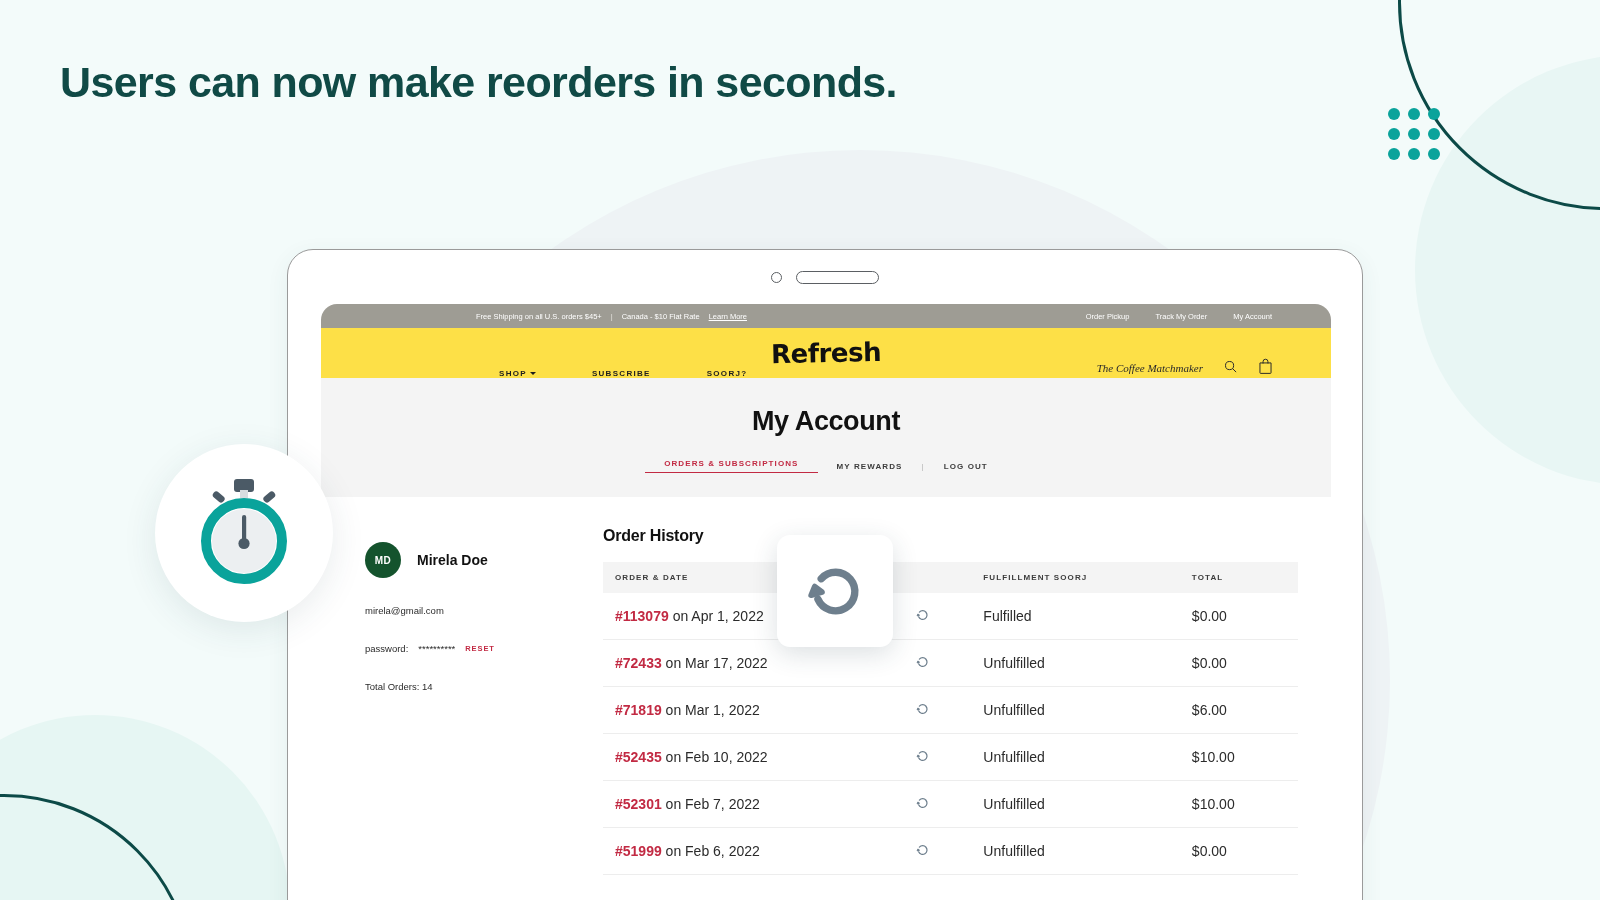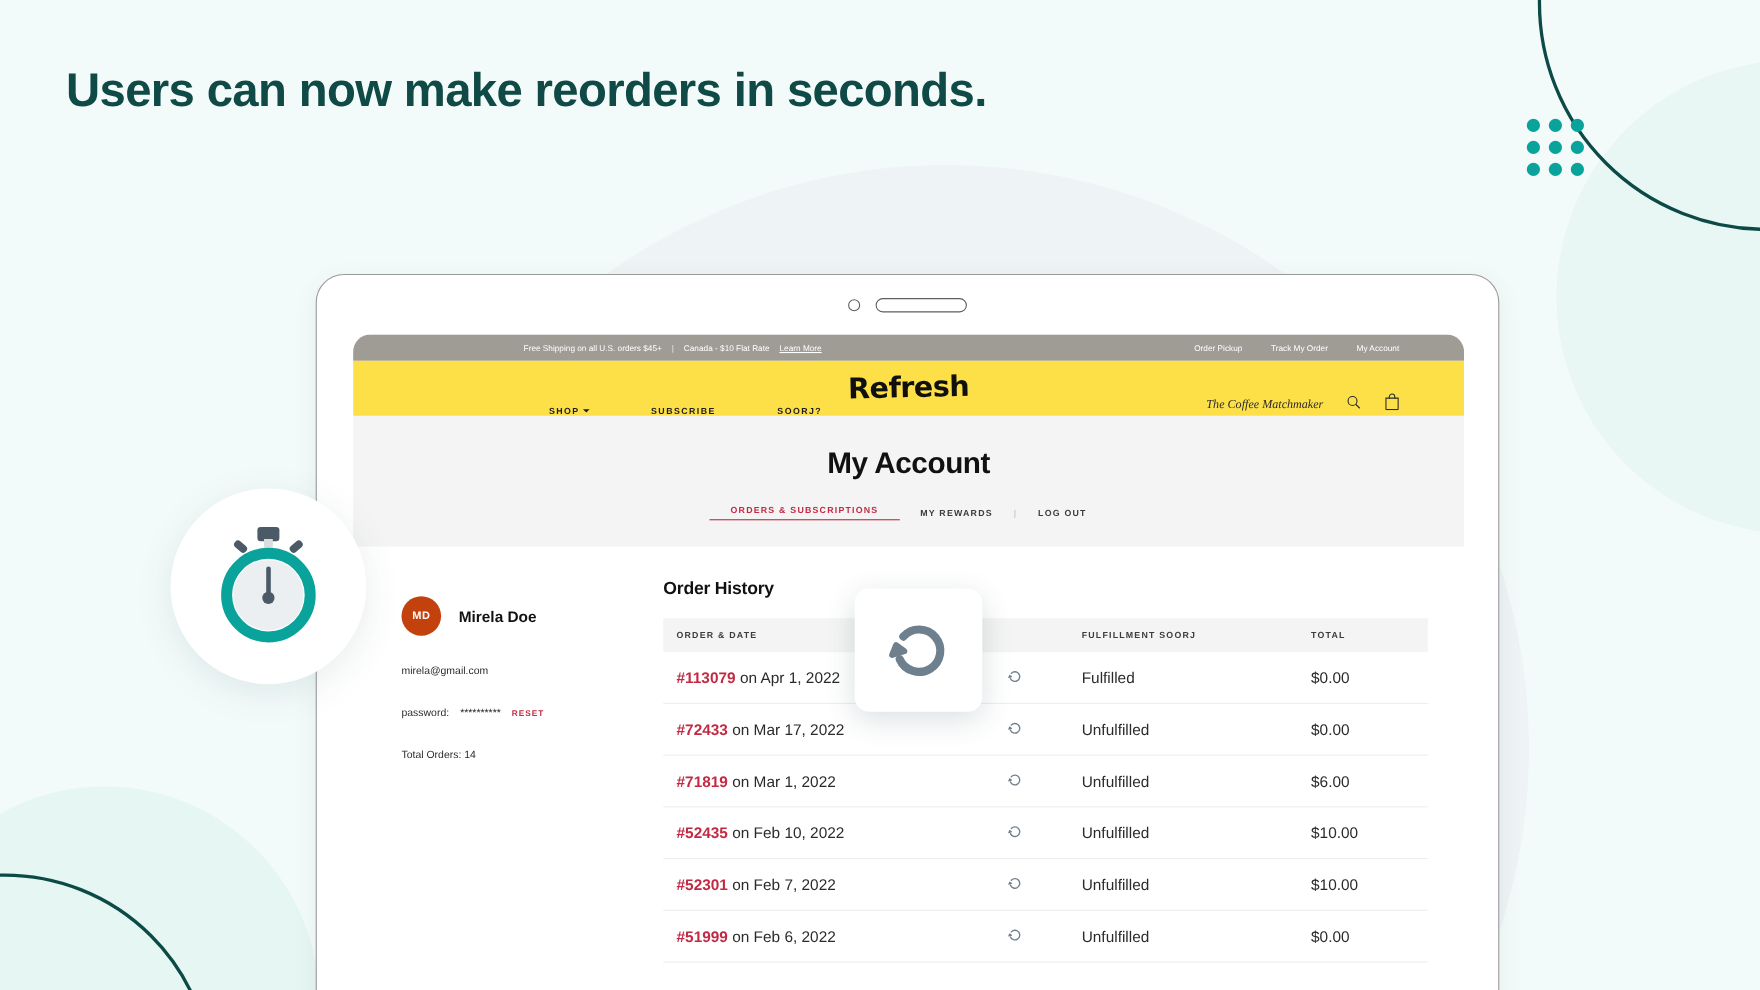--- a/index.html
+++ b/index.html
@@ -242,21 +242,21 @@
   
   #account-sidebar {
     width: 282px;
     padding-left: 44px;
     padding-top: 15px;
   }
   #user-row { display: flex; align-items: center; gap: 16px; }
   #avatar {
     width: 36px; height: 36px;
     border-radius: 50%;
-    background: #c2410c;
+    background: #14532d;
     color: #ffffff;
     display: flex;
     align-items: center;
     justify-content: center;
     font-size: 10px;
     font-weight: bold;
     letter-spacing: 0.4px;
   }
   #user-name { font-size: 14px; font-weight: bold; color: #111111; }
   .side-line {

